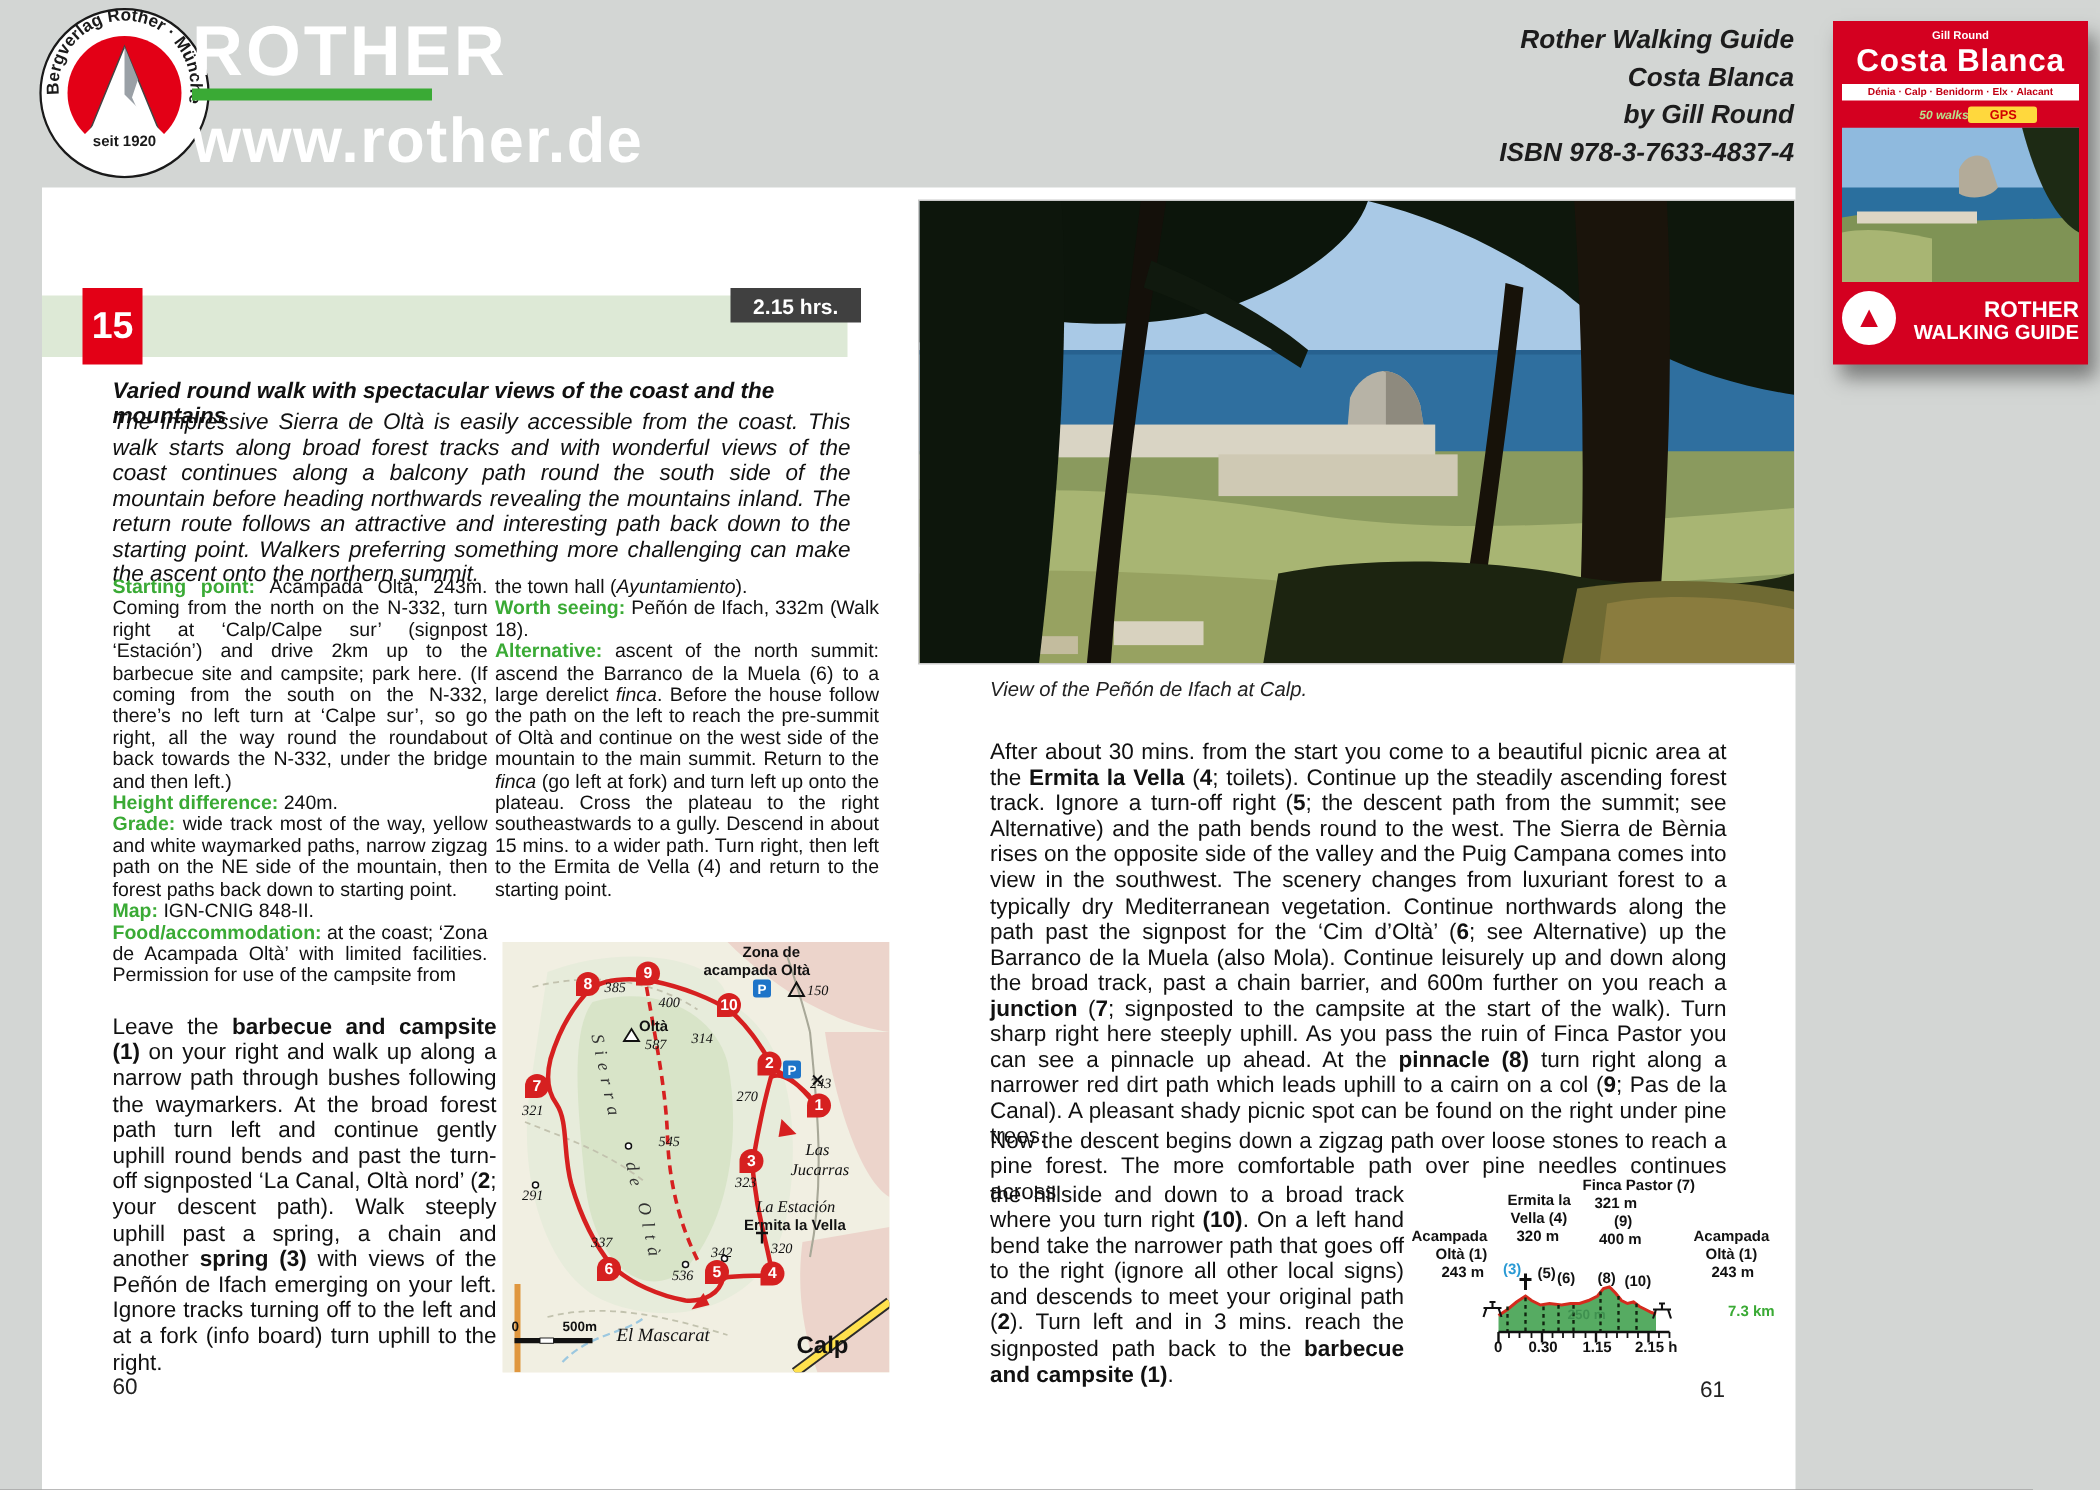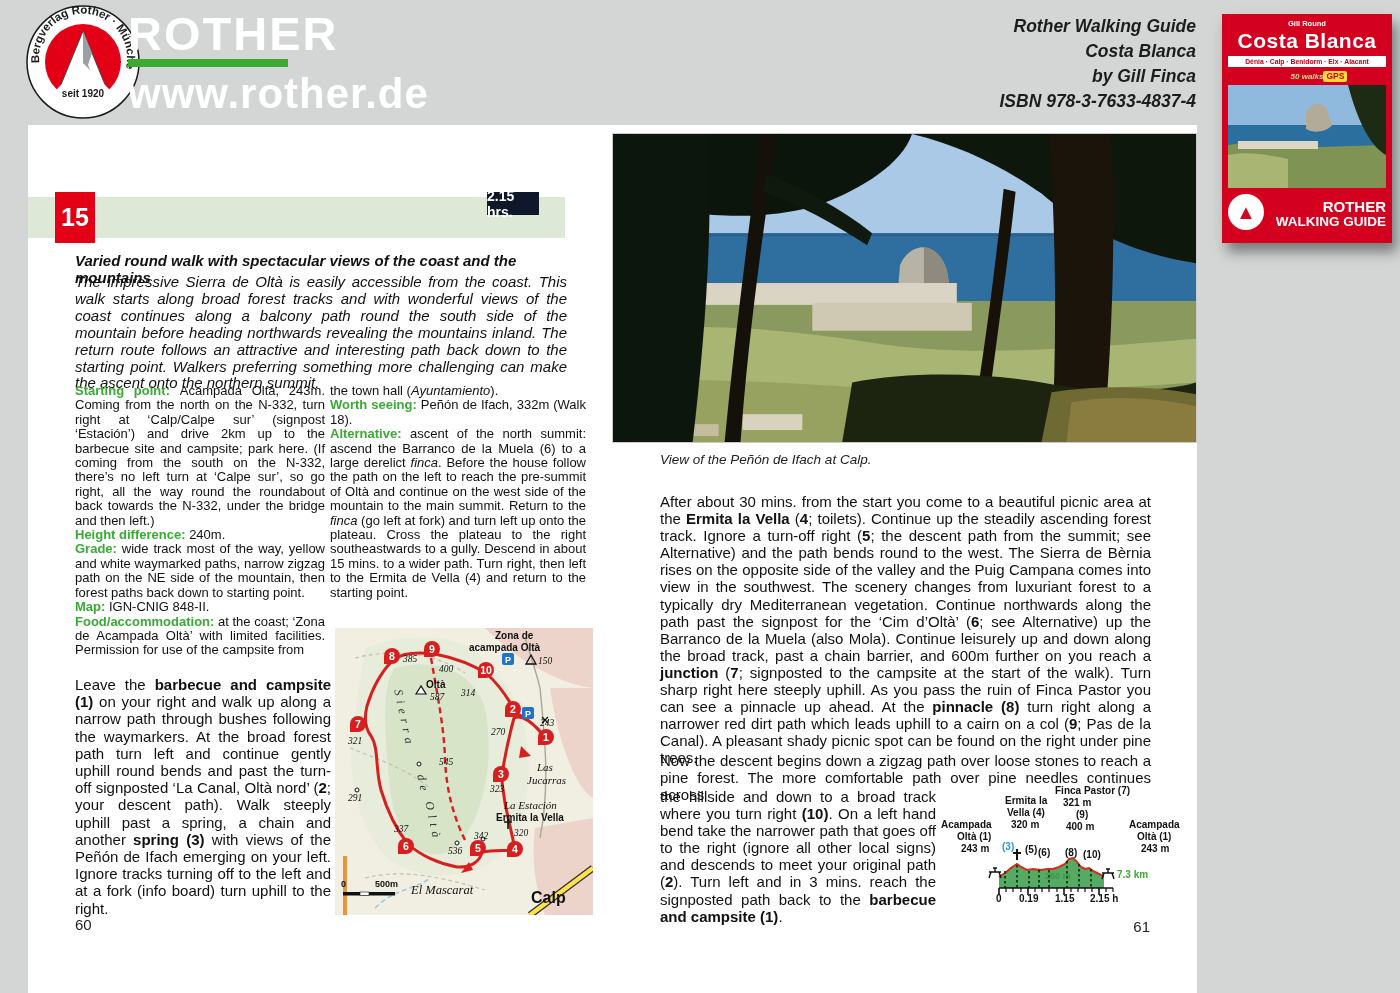--- a/index.html
+++ b/index.html
@@ -18,36 +18,36 @@
         font-size:17.5px;line-height:25px;color:#1c1c1c;}
   
   .cover{position:absolute;left:1222px;top:14px;width:170px;height:229px;background:#d40020;
          box-shadow:5px 9px 12px rgba(50,50,50,.55);padding:5px 6px;color:#fff;}
   .cover-author{font-size:7.5px;text-align:center;font-weight:bold;}
   .cover-title{font-size:21px;font-weight:bold;text-align:center;letter-spacing:.5px;margin-top:1px;}
   .cover-strip{background:#fff;color:#c00014;font-size:6.8px;font-weight:bold;text-align:center;
                height:11px;line-height:11px;margin-top:3px;}
   .cover-row{display:flex;justify-content:center;align-items:center;height:14px;margin-top:2px;margin-left:24px;}
   .cover-walks{color:#b9e18d;font-size:8px;font-weight:bold;font-style:italic;}
-  .cover-gps{background:#ffd83d;color:#d20000;font-size:8.5px;font-weight:bold;padding:0 3px;
+  .cover-gps{background:#ffd83d;color:#d20000;font-size:8.5px;font-weight:bold;padding:0 14px;
              border-radius:2px;line-height:11px;}
   .cover-photo{width:158px;height:103px;display:block;margin-top:2px;}
   .cover-bottom{display:flex;justify-content:space-between;align-items:flex-end;margin-top:6px;}
   .cover-minilogo{width:36px;height:36px;border-radius:50%;background:#fff;display:flex;
                   align-items:center;justify-content:center;color:#d40020;font-size:20px;line-height:1;}
   .cover-brand{text-align:right;}
   .cover-brand .l1{font-size:15px;font-weight:bold;line-height:1.1;}
   .cover-brand .l2{font-size:13.5px;font-weight:bold;line-height:1.1;}
   
   .sheet{position:absolute;left:28px;top:125px;width:1169px;height:868px;background:#fff;}
   .titlebar{position:absolute;left:0;top:72px;width:537px;height:41px;background:#dde9d6;}
   .titlenum{position:absolute;left:27px;top:67px;width:40px;height:51px;background:#e30016;color:#fff;
             font-size:25px;font-weight:bold;display:flex;align-items:center;justify-content:center;}
   .titletext{position:absolute;left:80px;top:80px;font-size:21px;font-weight:bold;font-style:italic;}
-  .badge{position:absolute;left:459px;top:67px;width:52px;height:23px;background:#0f172a;color:#fff;
+  .badge{position:absolute;left:459px;top:67px;width:87px;height:23px;background:#404040;color:#fff;
          font-size:14px;font-weight:bold;display:flex;align-items:center;justify-content:center;}
   .subtitle{position:absolute;left:47px;top:127px;width:492px;font-size:15px;font-weight:bold;font-style:italic;}
   .intro{position:absolute;left:47px;top:149px;width:492px;font-size:15px;font-style:italic;
          line-height:16.9px;text-align:justify;}
   .infocol{position:absolute;top:259px;font-size:13px;line-height:14.4px;text-align:justify;}
   .ic1{left:47px;width:250px;}
   .ic2{left:302px;width:256px;}
   .glabel{color:#3aaa35;font-weight:bold;}
   .leftbody{position:absolute;left:47px;top:551px;width:256px;font-size:15px;line-height:17.2px;text-align:justify;}
   .pagenum{position:absolute;font-size:15px;color:#222;}
@@ -71,21 +71,21 @@
   .photo{position:absolute;left:584px;top:8px;width:585px;height:310px;border:1px solid #c9c9c9;}
   .caption{position:absolute;left:632px;top:327px;font-size:13.5px;font-style:italic;color:#222;}
   .rp{position:absolute;font-size:15px;line-height:17.1px;text-align:justify;}
   .p1{left:632px;top:368px;width:491px;}
   .p2a{left:632px;top:627px;width:491px;}
   .p2b{left:632px;top:663px;width:276px;}
   
   .profile{position:absolute;left:905px;top:660px;width:264px;height:126px;}
   .profile .pos{font-size:10px;font-weight:bold;line-height:11px;}
   .profile .blue{color:#2a9ad4;}
-  .profile .grn{color:#3aaa35;}
+  .profile .grn{color:#3aaa35;margin-left:35px;}
   .profile .faint{color:#2e7d42;opacity:.55;font-size:9px;}
   .profile svg{position:absolute;left:0;top:0;}
 </style>
 </head>
 <body>
 
 <div class="canvas">
 
   <header class="top">
     <svg class="logo" viewBox="0 0 114 114">
@@ -103,21 +103,21 @@
       <text x="57" y="92" text-anchor="middle" font-family="Liberation Sans, sans-serif" font-size="10" font-weight="bold" fill="#1a1a1a">seit 1920</text>
     </svg>
     <div class="brand">
       <div class="brand-name">ROTHER</div>
       <div class="brand-underline"></div>
       <div class="brand-url">www.rother.de</div>
     </div>
     <div class="meta">
       <div>Rother Walking Guide</div>
       <div>Costa Blanca</div>
-      <div>by Gill Finca</div>
+      <div>by Gill Round</div>
       <div>ISBN 978-3-7633-4837-4</div>
     </div>
   </header>
 
   <aside class="cover">
     <div class="cover-author">Gill Round</div>
     <div class="cover-title">Costa Blanca</div>
     <div class="cover-strip">Dénia · Calp · Benidorm · Elx · Alacant</div>
     <div class="cover-row">
       <span class="cover-walks">50 walks</span>
@@ -308,21 +308,21 @@
           <span class="pos " style="left: 204px; top: 46px;">Oltà (1)</span>
           <span class="pos " style="left: 208px; top: 58px;">243 m</span>
           <span class="pos blue" style="left: 69px; top: 56px;">(3)</span>
           <span class="pos " style="left: 92px; top: 59px;">(5)</span>
           <span class="pos " style="left: 105px; top: 62px;">(6)</span>
           <span class="pos " style="left: 132px; top: 62px;">(8)</span>
           <span class="pos " style="left: 150px; top: 64px;">(10)</span>
           <span class="pos faint" style="left: 112px; top: 86px;">250 m</span>
           <span class="pos grn" style="left: 184px; top: 84px;">7.3 km</span>
           <span class="pos " style="left: 63px; top: 108px;">0</span>
-          <span class="pos " style="left: 86px; top: 108px;">0.19</span>
+          <span class="pos " style="left: 86px; top: 108px;">0.30</span>
           <span class="pos " style="left: 122px; top: 108px;">1.15</span>
           <span class="pos " style="left: 157px; top: 108px;">2.15 h</span>
         </div>
     </div>
 
     <div class="pagenum" style="left:1080px;top:793px;width:42px;text-align:right;">61</div>
   </div>
 </div>
 
 </body></html>

